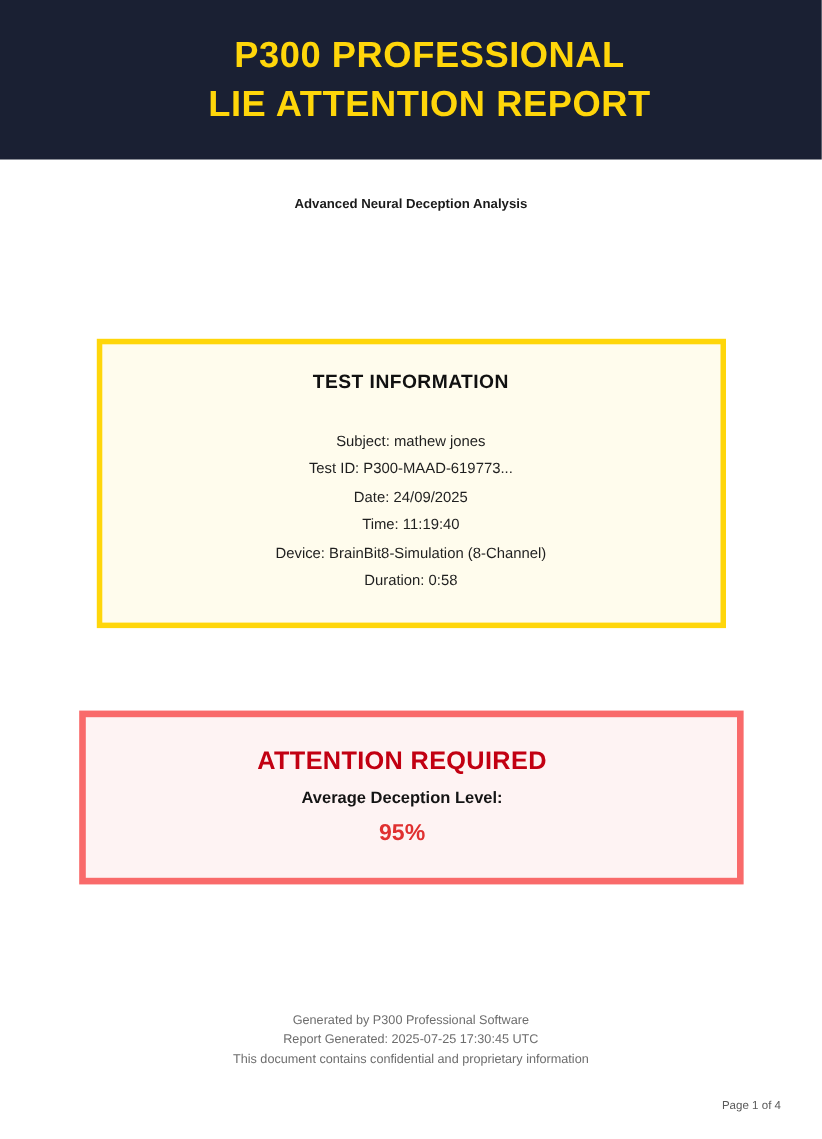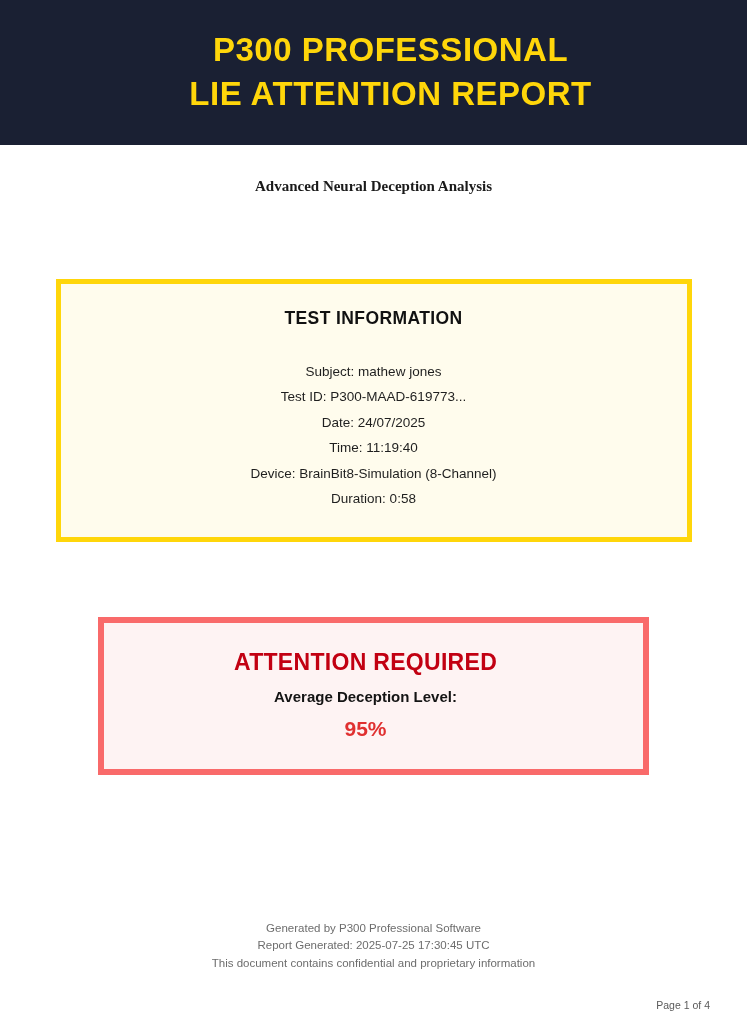--- a/index.html
+++ b/index.html
@@ -38,31 +38,30 @@
     font-size: 33px;
     font-weight: bold;
     letter-spacing: 0.5px;
     line-height: 1.32;
     padding-left: 34px;
   }
 
   
   .subtitle {
     text-align: center;
-    font-size: 15px;
+    font-size: 12px;
     font-weight: bold;
     color: #1a1a1a;
     margin-top: 33px;
-    font-family: Liberation Serif, serif;
   }
 
   
   .info-box {
-    margin: 84px auto 0 auto;
-    width: 636px;
+    margin: 116px auto 0 auto;
+    width: 572px;
     box-sizing: border-box;
     border: 5px solid #ffd60a;
     background: #fffced;
     padding: 24px 20px 26px 20px;
     text-align: center;
   }
   .info-box-title {
     font-size: 17.5px;
     font-weight: bold;
     color: #111111;
@@ -72,21 +71,21 @@
   .info-line {
     font-size: 13.5px;
     color: #1f1f1f;
     line-height: 1.88;
     text-align: center;
   }
 
   
   .alert-box {
     margin: 75px auto 0 auto;
-    width: 551px;
+    width: 604px;
     box-sizing: border-box;
     border: 6px solid #f96a6a;
     background: #fef3f3;
     padding: 26px 20px 28px 4px;
     text-align: center;
   }
   .alert-title {
     font-size: 23px;
     font-weight: bold;
     color: #c20012;
@@ -136,21 +135,21 @@
     <div class="header-title-line">P300 PROFESSIONAL</div>
     <div class="header-title-line">LIE ATTENTION REPORT</div>
   </div>
 
   <div class="subtitle">Advanced Neural Deception Analysis</div>
 
   <div class="info-box">
     <div class="info-box-title">TEST INFORMATION</div>
     <div class="info-line">Subject: mathew jones</div>
     <div class="info-line">Test ID: P300-MAAD-619773...</div>
-    <div class="info-line">Date: 24/07/2025</div>
+    <div class="info-line">Date: 24/09/2025</div>
     <div class="info-line">Time: 11:19:40</div>
     <div class="info-line">Device: BrainBit8-Simulation (8-Channel)</div>
     <div class="info-line">Duration: 0:58</div>
   </div>
 
   <div class="alert-box">
     <div class="alert-title">ATTENTION REQUIRED</div>
     <div class="alert-subtitle">Average Deception Level:</div>
     <div class="alert-value">95%</div>
   </div>

